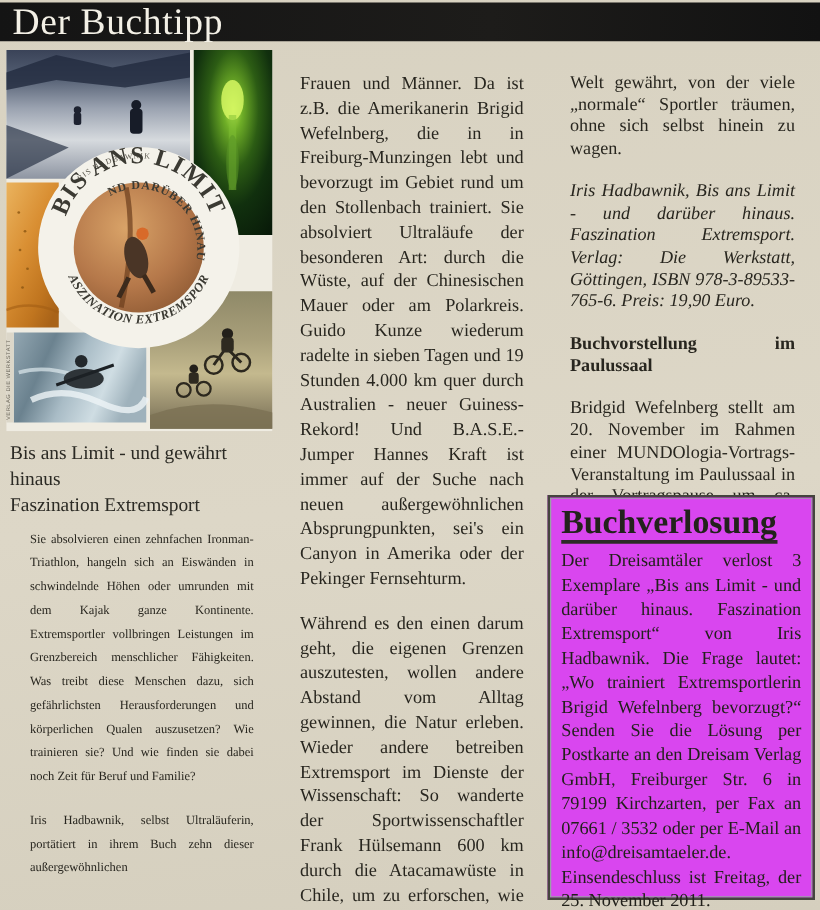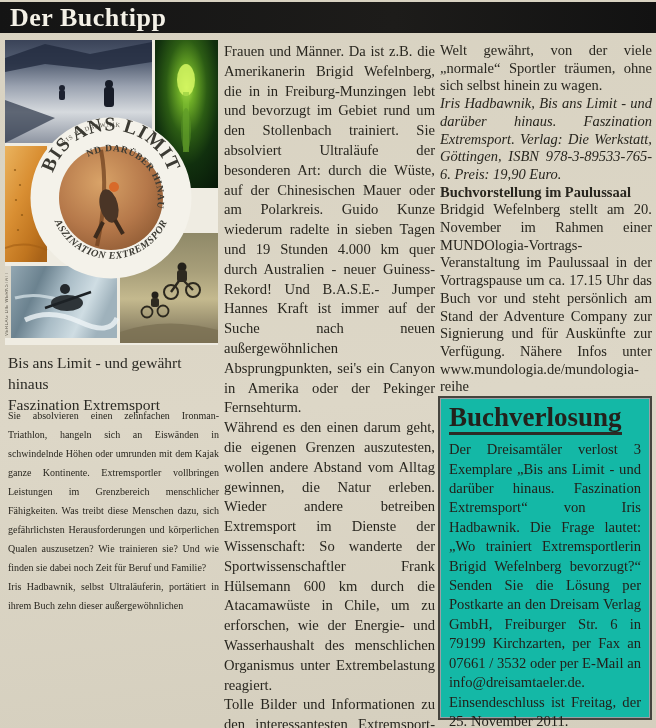--- a/index.html
+++ b/index.html
@@ -8,37 +8,37 @@
     background:linear-gradient(175deg,#d8d2c1 0%,#ddd7c7 55%,#d5cfbe 100%);
     font-family:"Liberation Serif", serif;
     color:#28261f;
   }
   .header-bar{
     position:absolute;left:0;top:2px;width:656px;height:31px;
     background:linear-gradient(90deg,#141414,#1d1c1a 60%,#121212);
     display:flex;align-items:center;
   }
   .header-bar .title{
-    color:#f3f0e6;font-size:26px;font-weight:700;padding-left:10px;letter-spacing:.5px;
+    color:#f3f0e6;font-size:30px;font-weight:400;padding-left:10px;letter-spacing:.5px;
   }
   .cover-wrap{position:absolute;left:5px;top:40px;width:213px;height:305px;}
   .caption{position:absolute;left:8px;top:352px;width:212px;font-size:15.5px;line-height:21px;color:#2b2a24;}
   .col{position:absolute;}
-  .col p{margin:0;text-align:justify;hyphens:auto;-webkit-hyphens:auto;overflow-wrap:break-word;}
+  .col p{margin:16px;text-align:justify;hyphens:auto;-webkit-hyphens:auto;overflow-wrap:break-word;}
   .col-left{left:8px;top:406px;width:211px;height:322px;overflow:hidden;}
   .col-left p{font-size:10px;line-height:19px;}
   .col-mid{left:224px;top:42px;width:211px;height:686px;overflow:hidden;}
   .col-mid p{font-size:14.6px;line-height:19.8px;}
   .col-right{left:440px;top:42px;width:212px;height:354px;overflow:hidden;}
   .col-right p{font-size:14.5px;line-height:17.7px;}
   .biblio{font-style:italic;}
   .event-head{font-weight:bold;}
   .raffle{
     position:absolute;left:438px;top:396px;width:214px;height:324px;box-sizing:border-box;
-    border:2px solid #45443e;background:#14b8a6;padding:4px 9px 8px;
+    border:2px solid #45443e;background:#d946ef;padding:4px 9px 8px;
     box-shadow:0 0 0 1px #9aa0a6 inset;
   }
   .raffle h2{
     margin:0 0 5px;font-size:27px;line-height:1.12;font-weight:bold;color:#23221c;
     display:inline-block;border-bottom:3px solid #2c2b26;padding-bottom:0;
   }
   .raffle p{margin:0;font-size:14.6px;line-height:19.4px;text-align:justify;hyphens:auto;-webkit-hyphens:auto;color:#22211b;}
   .raffle .bold{font-weight:normal;}
 </style>
 </head>

